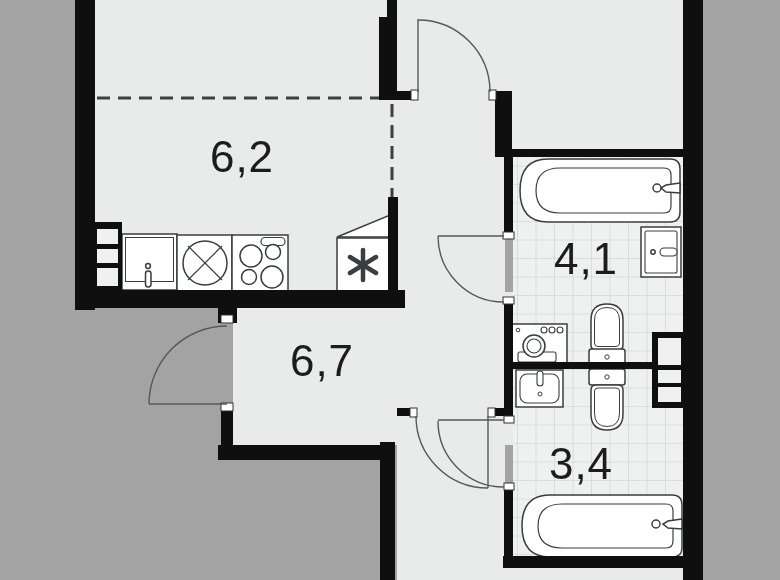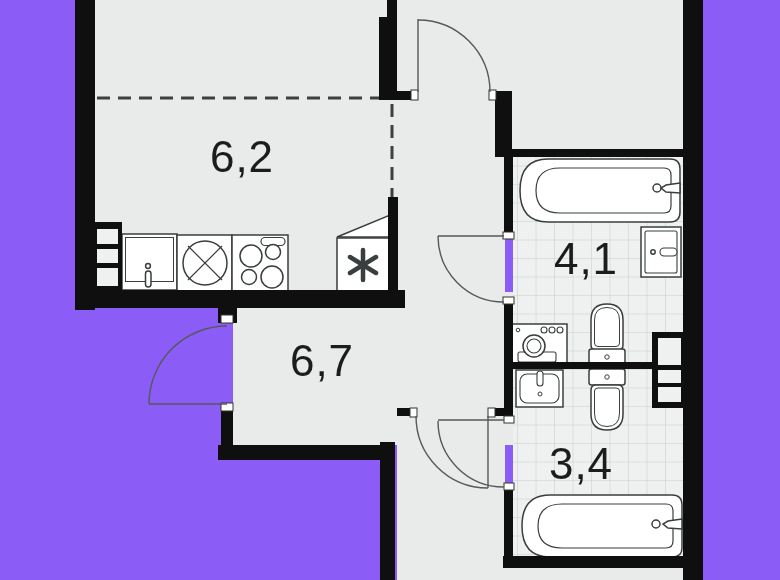--- a/index.html
+++ b/index.html
@@ -1,16 +1,16 @@
 <!DOCTYPE html>
 <html><head>
 <meta charset="utf-8">
 <style>
   html,body{margin:0;padding:0;background:#fff;}
-  .stage{position:relative;width:780px;height:580px;background:#8b5cf6;overflow:hidden;
+  .stage{position:relative;width:780px;height:580px;background:#a3a3a3;overflow:hidden;
          font-family:"Liberation Sans",sans-serif;}
   svg{display:block}
   text.room-label{fill:#1c1c1c;font-size:44px;letter-spacing:1px;
                   font-family:"Liberation Sans",sans-serif;}
 </style>
 </head>
 <body>
 
 <div class="stage">
 <svg width="780" height="580" viewBox="0 0 780 580">

